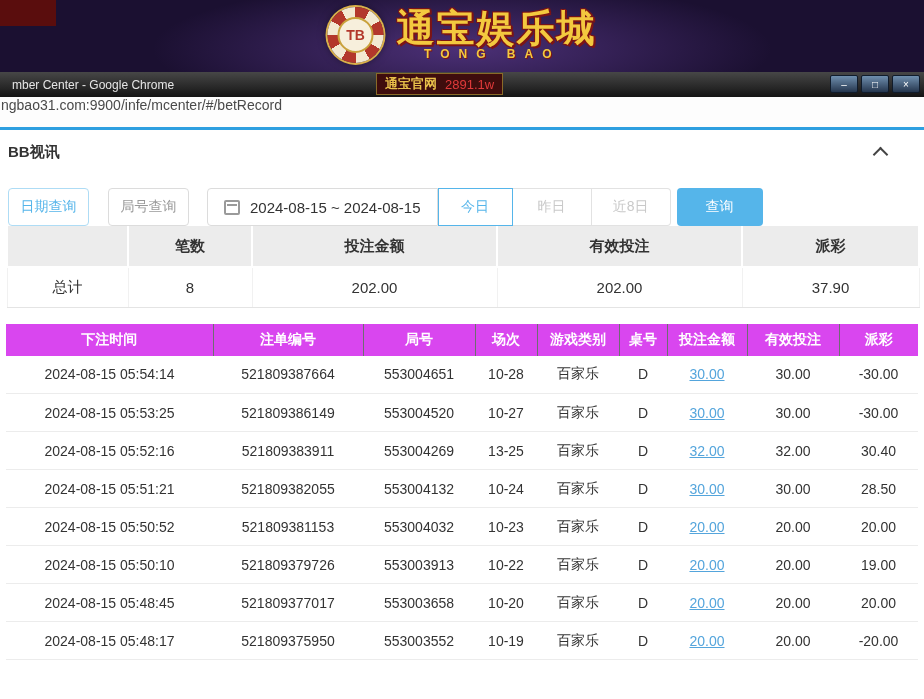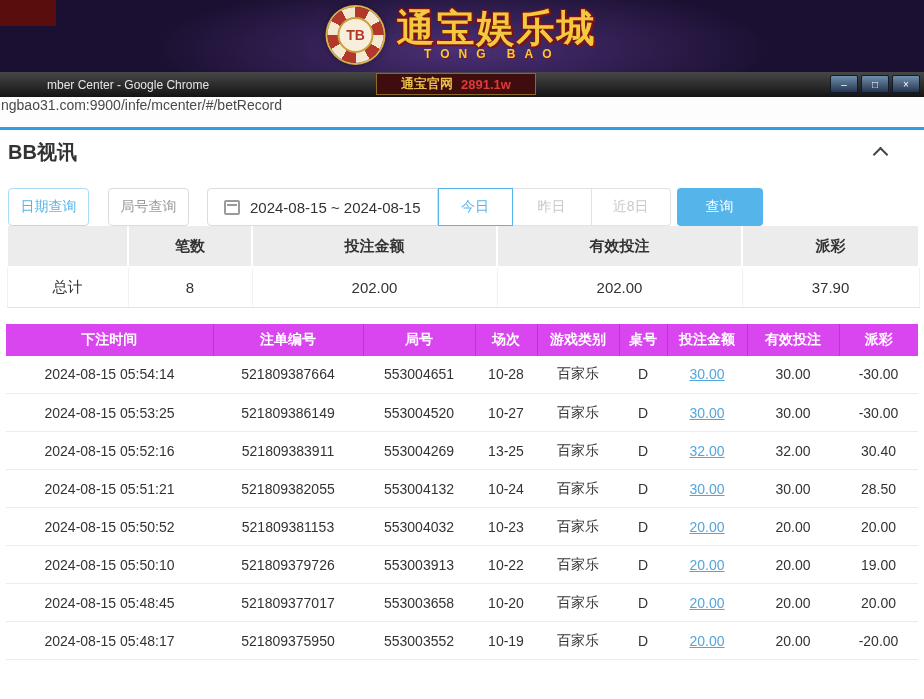--- a/index.html
+++ b/index.html
@@ -21,37 +21,37 @@
     width:36px; height:36px; border-radius:50%; background:#f7efdc; border:2px solid #c9a13b;
     display:flex; align-items:center; justify-content:center; font-weight:bold; color:#b3372b; font-size:14px; }
   .logo-text { display:flex; flex-direction:column; align-items:center; }
   .title-cn { font-size:38px; font-weight:bold; color:#f3c93f; letter-spacing:2px; line-height:1.05;
     text-shadow: 2px 2px 0 #7d1414, -1px -1px 0 #7d1414, 1px -1px 0 #7d1414, -1px 1px 0 #7d1414, 2px 0 0 #7d1414; }
   .title-en { color:#f3c93f; font-size:12px; font-weight:bold; letter-spacing:9px; margin-top:-2px;
     text-shadow:1px 1px 0 #7d1414; align-self:flex-end; margin-right:36px; }
   
   .titlebar { position:relative; height:25px; background:linear-gradient(#474747,#141414);
     display:flex; align-items:center; color:#e6e6e6; font-size:12px; }
-  .titlebar-text { padding-left:3px; white-space:nowrap;margin-left:44px; }
+  .titlebar-text { padding-left:12px; white-space:nowrap; }
   .marquee { position:absolute; left:376px; top:1px; height:22px; background:#3f0d0d;
-    border:1px solid #8a6a28; display:flex; align-items:center; padding:0 24px; gap:8px; font-size:13px; }
+    border:1px solid #8a6a28; display:flex; align-items:center; padding:0 8px; gap:8px; font-size:13px; }
   .marquee-label { color:#e8c04a; font-weight:bold; }
-  .marquee-value { color:#e03a3a; font-weight:bold; }
+  .marquee-value { color:#e03a3a; font-weight:normal; }
   .win-buttons { position:absolute; right:4px; top:3px; display:flex; gap:3px; }
   .win-btn { width:28px; height:18px; background:linear-gradient(#6f8fae,#25364e);
     border:1px solid #101c2c; border-radius:2px; color:#fff; font-size:10px; line-height:15px;
     text-align:center; padding:0; cursor:pointer; }
   
   .addressbar { height:33px; background:#fdfdfd; border-bottom:3px solid #2e9fe0;
     display:flex; align-items:flex-start; font-size:14px; color:#4a4a4a; }
   .addressbar span { padding-left:1px; white-space:nowrap; }
   
   .content { padding: 0 6px; }
   .section-head { display:flex; align-items:center; justify-content:space-between; height:44px; padding:0 2px; }
-  .section-title { font-size:20px; font-weight:bold; color:#333;text-align:center; }
+  .section-title { font-size:15px; font-weight:bold; color:#333;text-align:center; }
   .chevron-up { width:11px; height:11px; border-top:2px solid #444; border-left:2px solid #444;
     transform:rotate(45deg); margin-right:30px; margin-top:5px; cursor:pointer; }
   .filters { display:flex; align-items:center; margin:14px 0 0 2px; height:38px; }
   .btn { height:38px; border-radius:4px; background:#fff; font-size:14px; display:flex;
     align-items:center; justify-content:center; cursor:pointer; border:1px solid transparent; }
   .btn-blue-outline { border-color:#aedcf5; color:#55b5ea; width:81px; }
   .btn-gray-outline { border-color:#dcdcdc; color:#999; width:81px; margin-left:19px; }
   .date-box { height:38px; border:1px solid #dcdcdc; border-radius:4px 0 0 4px; display:flex;
     align-items:center; padding:0 16px; gap:10px; margin-left:18px; font-size:15px; color:#333; cursor:pointer; }
   .cal { width:16px; height:15px; border:2px solid #9a9a9a; border-radius:2px; position:relative; flex:none; }

